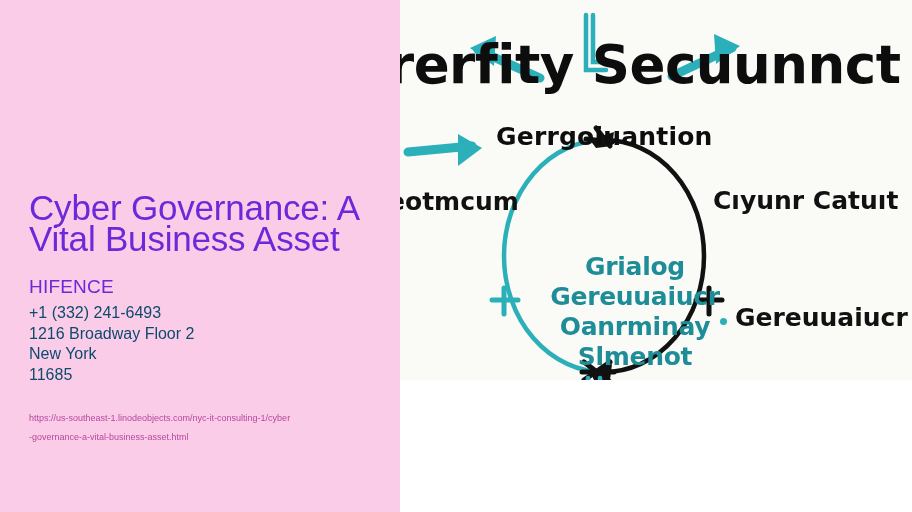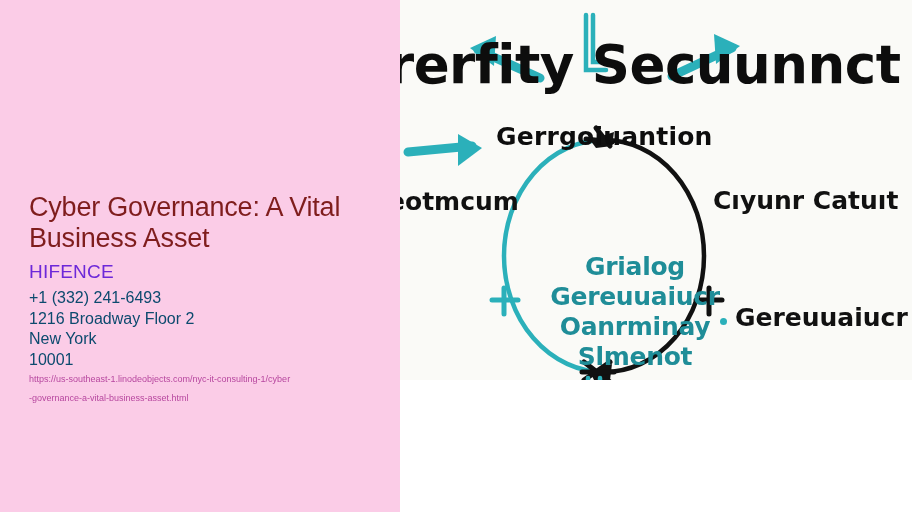--- a/index.html
+++ b/index.html
@@ -30,44 +30,44 @@
     flex: 0 0 400px;
     overflow: hidden;
   }
   #info-block {
     position: absolute;
     left: 29px;
     top: 192px;
     width: 350px;
   }
   #article-title {
-    font-size: 27px;
+    font-size: 35px;
     line-height: 31px;
     font-weight: 400;
-    color: #7f1d1d;
+    color: #6d28d9;
     letter-spacing: -0.2px;
-    margin: 0 0 7px 0;
+    margin: 0 0 22px 0;
     max-width: 330px;
   }
   #brand-name {
     font-size: 19px;
     line-height: 22px;
     font-weight: 400;
     color: #6d28d9;
     letter-spacing: 0.2px;
     margin: 0 0 5px 0;
   }
   .contact-line {
     font-size: 16px;
     line-height: 20.5px;
     color: #0c4a6e;
     font-weight: 400;
   }
   #url-block {
-    margin-top: 0;
+    margin-top: 24px;
   }
   .url-line {
     font-size: 9px;
     line-height: 19px;
     color: #b7479f;
     font-weight: 400;
     word-break: break-all;
   }
 
   
@@ -155,21 +155,21 @@
       <h1 id="article-title">Cyber Governance: A Vital Business Asset</h1>
 
       <div id="brand-name">HIFENCE</div>
 
       <div class="contact-line">+1 (332) 241-6493</div>
 
       <div class="contact-line">1216 Broadway Floor 2</div>
 
       <div class="contact-line">New York</div>
 
-      <div class="contact-line">10001</div>
+      <div class="contact-line">11685</div>
 
       <div id="url-block">
         <div class="url-line">https://us-southeast-1.linodeobjects.com/nyc-it-consulting-1/cyber</div>
         <div class="url-line">-governance-a-vital-business-asset.html</div>
       </div>
 
     </div>
   </div>
 
   <div id="image-panel">

